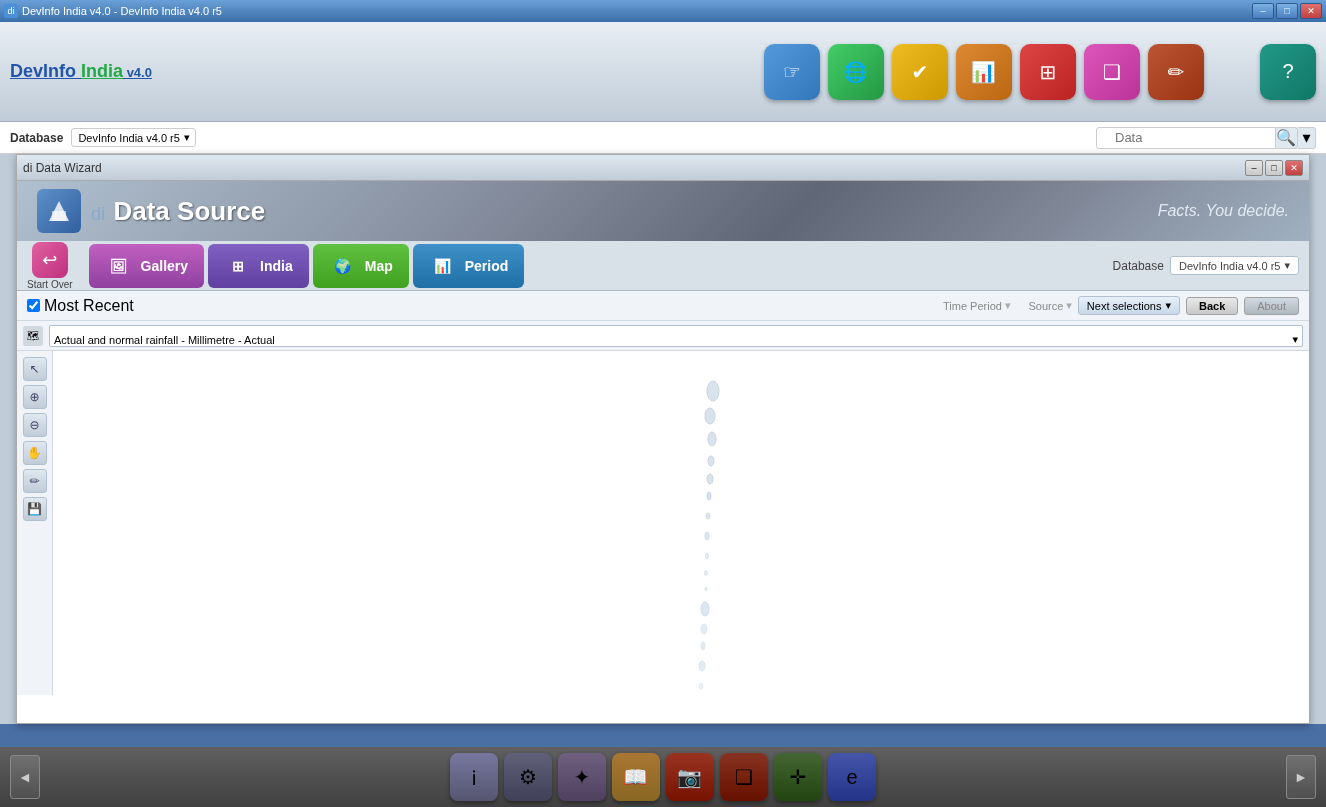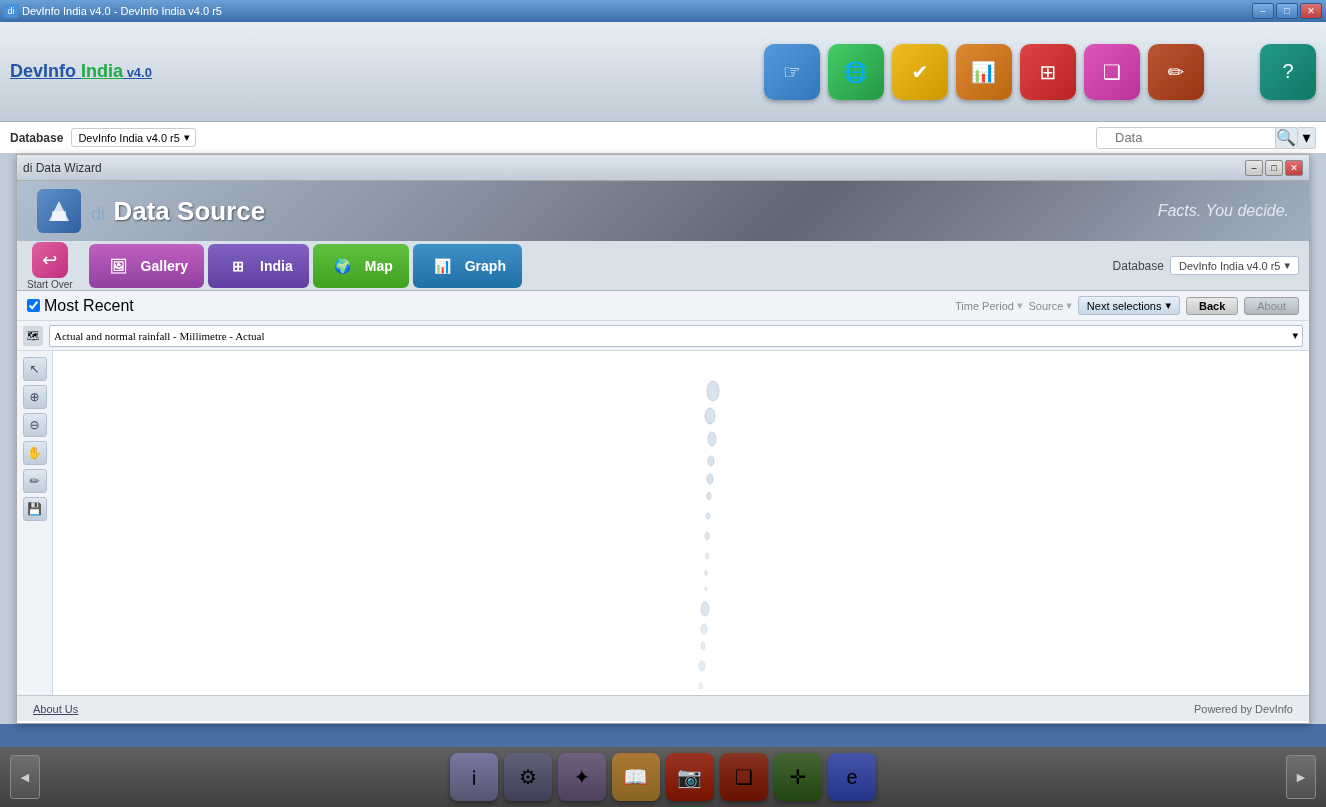--- a/index.html
+++ b/index.html
@@ -171,21 +171,21 @@
     }
     .back-btn {
       background: linear-gradient(to bottom, #e8e8e8, #c8c8c8);
       border: 1px solid #a0a0a0; border-radius: 3px; padding: 2px 12px; font-size: 11px; cursor: pointer; font-weight: bold;
     }
     .next-btn {
       background: linear-gradient(to bottom, #d0d8e0, #b0b8c0);
       border: 1px solid #a0a0a0; border-radius: 3px; padding: 2px 12px; font-size: 11px; cursor: pointer; color: #888;
     }
     .time-period-area, .source-area {
-      display: flex; align-items: center; gap: 3px; font-size: 11px; color: #888;
+      display: flex; align-items: center; gap: 3px; font-size: 11px; color: #888; margin-left: 12px;
     }
 
     
     .map-area {
       display: flex;
       height: calc(570px - 26px - 60px - 50px - 30px - 34px - 26px);
       min-height: 300px;
     }
     .map-sidebar {
       width: 36px; background: #f0f4f8; border-right: 1px solid #d0d8e0;
@@ -207,21 +207,21 @@
       height: 30px;
       display: flex;
       align-items: center;
       padding: 0 6px;
       gap: 6px;
       border-bottom: 1px solid #d0d8e0;
     }
     .indicator-icon { width: 20px; height: 20px; background: #d0d8e0; border-radius: 2px; display: flex; align-items: center; justify-content: center; font-size: 10px; }
     .indicator-dropdown {
       flex: 1; height: 22px; border: 1px solid #b0c0d0; border-radius: 2px;
-      background: white; font-size: 11px; padding: 0 4px; display: flex; align-items: center; justify-content: space-between; cursor: pointer; font-family: Liberation Serif, serif;
+      background: white; font-size: 11px; padding: 0 4px; display: flex; align-items: flex-end; justify-content: space-between; cursor: pointer;
     }
 
     
     .wizard-footer {
       background: #e8ecf0;
       height: 26px;
       display: flex;
       align-items: center;
       justify-content: space-between;
       padding: 0 16px;
@@ -349,21 +349,21 @@
     <button class="tab-button tab-table">
       <div class="tab-icon">⊞</div>
       <span>India</span>
     </button>
     <button class="tab-button tab-map">
       <div class="tab-icon">🌍</div>
       <span>Map</span>
     </button>
     <button class="tab-button tab-graph">
       <div class="tab-icon">📊</div>
-      <span>Graph</span>
+      <span>Period</span>
     </button>
     <div class="db-select-area">
       <span>Database</span>
       <div style="background:white;border:1px solid #b0c0d0;border-radius:3px;padding:2px 8px;font-size:11px;display:flex;align-items:center;gap:4px;cursor:pointer;">
         <span>DevInfo India v4.0 r5</span>
         <span>▾</span>
       </div>
     </div>
   </div>
 
@@ -429,24 +429,20 @@
         <ellipse cx="59" cy="268" rx="3" ry="5" fill="#c8d8e8" stroke="#b0c0d0" stroke-width="0.8" opacity="0.5"></ellipse>
         <ellipse cx="58" cy="285" rx="2" ry="4" fill="#c8d8e8" stroke="#b0c0d0" stroke-width="0.7" opacity="0.5"></ellipse>
         <ellipse cx="57" cy="305" rx="3" ry="5" fill="#c8d8e8" stroke="#b0c0d0" stroke-width="0.8" opacity="0.5"></ellipse>
         <ellipse cx="56" cy="325" rx="2" ry="3" fill="#c8d8e8" stroke="#b0c0d0" stroke-width="0.7" opacity="0.4"></ellipse>
         <ellipse cx="55" cy="345" rx="4" ry="6" fill="#c8d8e8" stroke="#b0c0d0" stroke-width="0.8" opacity="0.5"></ellipse>
         <ellipse cx="54" cy="365" rx="3" ry="5" fill="#c8d8e8" stroke="#b0c0d0" stroke-width="0.7" opacity="0.4"></ellipse>
       </svg>
     </div>
   </div>
 
-  <div class="wizard-footer">
-    <span style="cursor:pointer;color:#446;text-decoration:underline;">About Us</span>
-    <span>Powered by DevInfo</span>
-  </div>
 
 </div>
 </div>
 
 <div class="taskbar">
   <div class="taskbar-nav">◄</div>
   <div class="taskbar-icons">
     <div class="taskbar-icon" style="background:linear-gradient(to bottom,#7878a0,#555570);">ℹ</div>
     <div class="taskbar-icon" style="background:linear-gradient(to bottom,#606078,#404058);">⚙</div>
     <div class="taskbar-icon" style="background:linear-gradient(to bottom,#706080,#504060);">✦</div>

